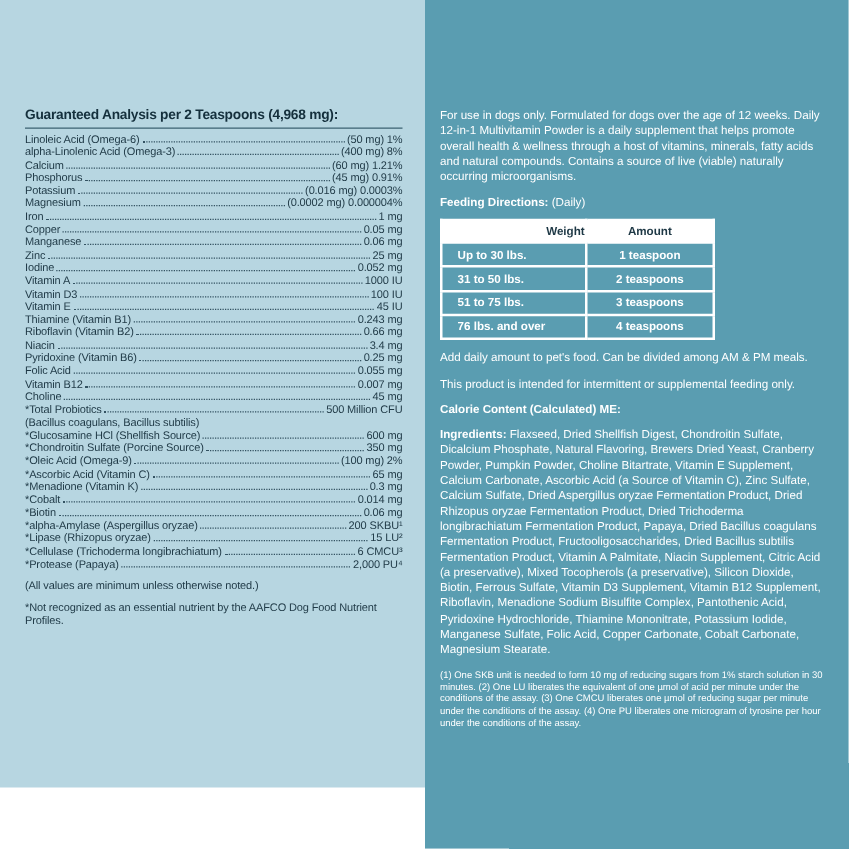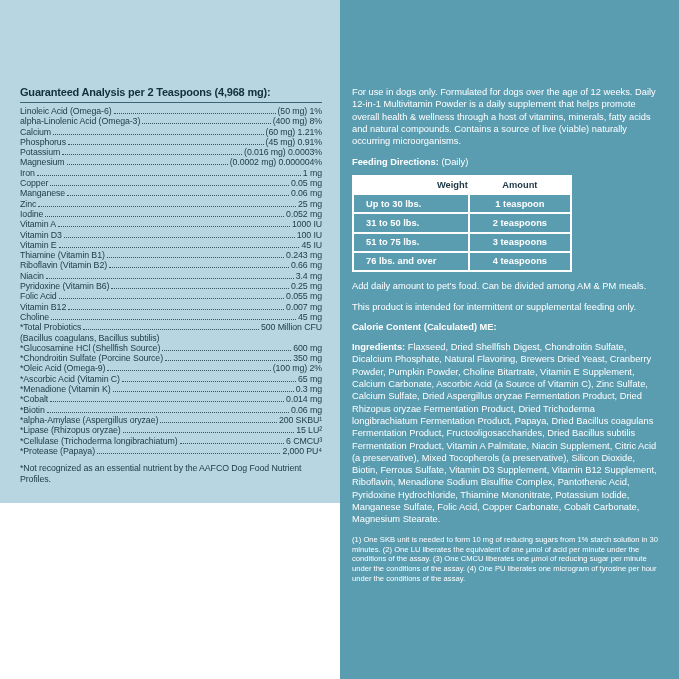--- a/index.html
+++ b/index.html
@@ -5,21 +5,21 @@
   html,body{margin:0;padding:0;}
   body{
     width:679px;height:679px;overflow:hidden;
     font-family:"Liberation Sans", sans-serif;
     -webkit-font-smoothing:antialiased;
   }
   .wrap{display:flex;width:679px;height:679px;}
 
   
   .panel-left{
-    box-sizing:border-box;width:340px;height:503px;
+    box-sizing:border-box;width:340px;height:630px;
     background:#b7d6e1;color:#1e3845;
     padding:86px 18px 6px 20px;
   }
   .ga-title{
     font-size:11px;font-weight:bold;color:#142f3c;letter-spacing:-0.2px;
     padding-bottom:4px;border-bottom:1px solid #3d6272;margin-bottom:3px;
     white-space:nowrap;
   }
   .ga-row{
     display:flex;align-items:baseline;
@@ -236,20 +236,21 @@
           <span class="ga-label">*Cellulase (Trichoderma longibrachiatum)</span>
           <span class="ga-leader"></span>
           <span class="ga-value">6 CMCU³</span>
         </div>
         <div class="ga-row">
           <span class="ga-label">*Protease (Papaya)</span>
           <span class="ga-leader"></span>
           <span class="ga-value">2,000 PU⁴</span>
         </div>
       </div>
+    <div class="ga-note">(All values are minimum unless otherwise noted.)</div>
     <div class="ga-note">*Not recognized as an essential nutrient by the AAFCO Dog Food Nutrient Profiles.</div>
   </div>
 
   <div class="panel-right">
     <p class="rp-para">For use in dogs only. Formulated for dogs over the age of 12 weeks. Daily 12-in-1 Multivitamin Powder is a daily supplement that helps promote overall health &amp; wellness through a host of vitamins, minerals, fatty acids and natural compounds. Contains a source of live (viable) naturally occurring microorganisms.</p>
 
     <div class="feeding-line">
       <span class="bold">Feeding Directions:</span><span> (Daily)</span>
     </div>
 

